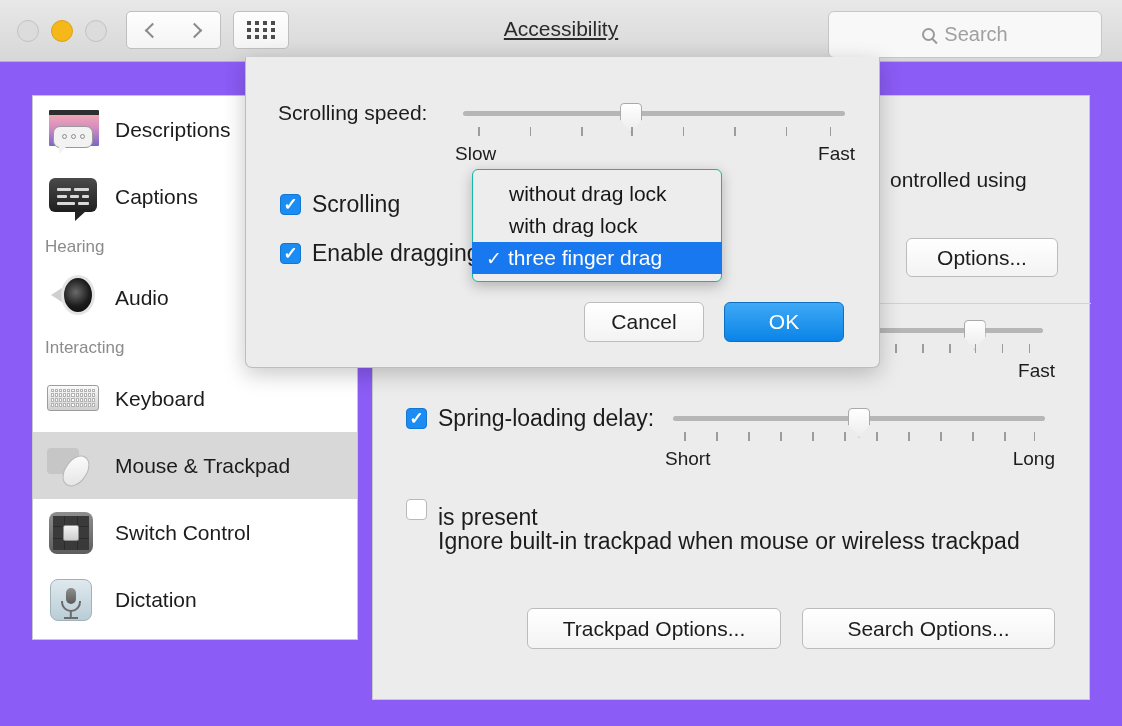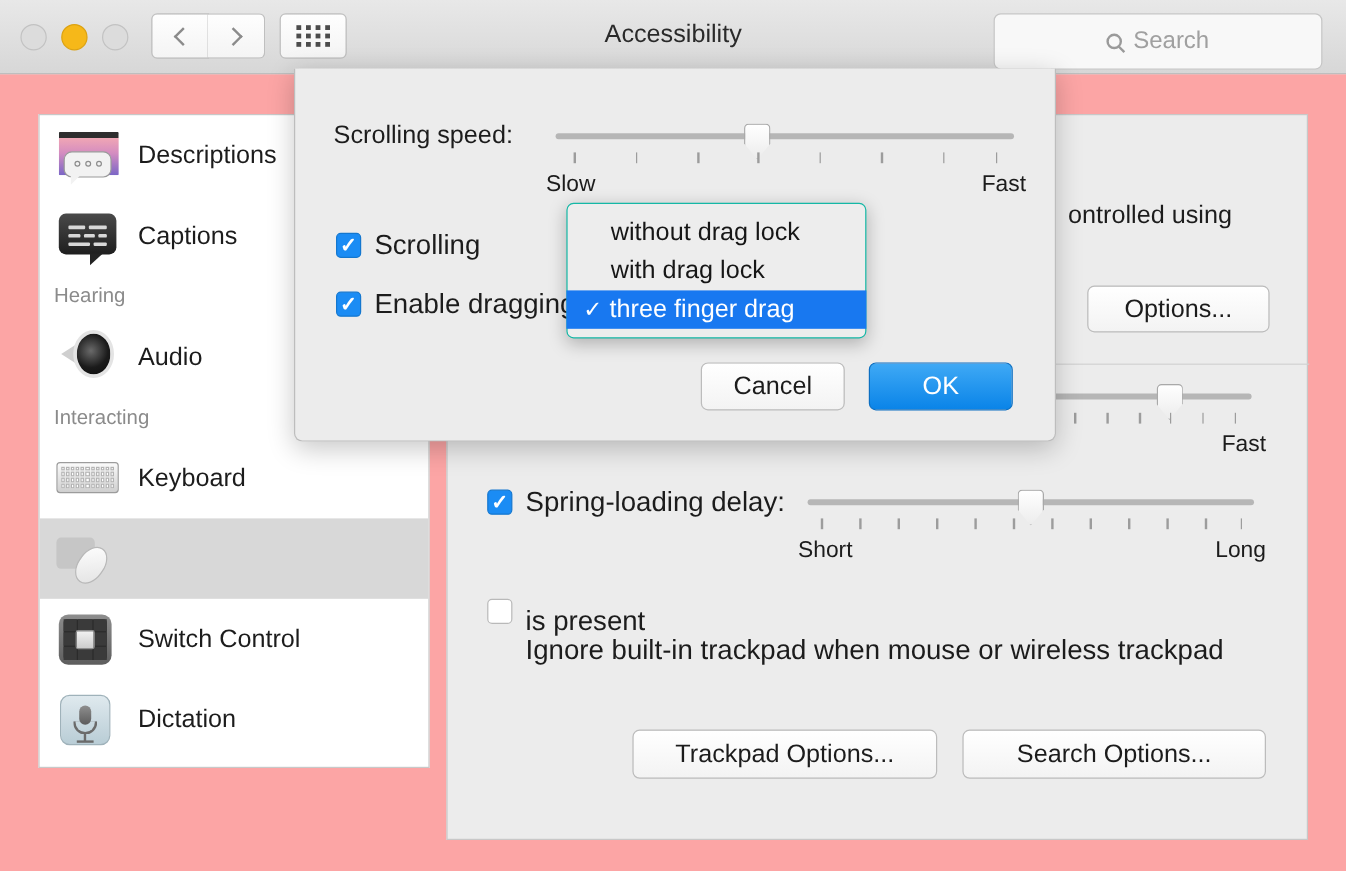--- a/index.html
+++ b/index.html
@@ -50,42 +50,42 @@
     width: 56px; height: 38px;
     background: linear-gradient(to bottom,#fefefe,#f4f4f4);
     border: 1px solid #bfbfbf; border-radius: 5px;
     display: flex; align-items: center; justify-content: center;
   }
   .gridbtn .dots { display: grid; grid-template-columns: repeat(4,5px); gap: 3px; }
   .gridbtn .dots i { display: block; width: 4px; height: 4px; background: #4c4c4c; }
 
   #win-title {
     position: absolute; left: 0; top: 17px; width: 1122px;
-    text-align: center; font-size: 21px; color: #2a2a2a;
+    text-align: center; font-size: 21px; color: #2a2a2a; text-decoration: underline;
   }
 
   #searchbox {
     position: absolute; left: 828px; top: 11px;
     width: 274px; height: 47px;
     background: #f8f8f8;
     border: 1px solid #c6c6c6; border-radius: 6px;
     display: flex; align-items: center; justify-content: center;
   }
   #searchbox .mag {
     width: 13px; height: 13px; border: 2px solid #9a9a9a; border-radius: 50%;
     position: relative; margin-right: 9px;
   }
   #searchbox .mag::after {
     content:""; position:absolute; right:-5px; bottom:-3px;
     width: 7px; height: 2px; background: #9a9a9a; transform: rotate(45deg);
   }
   #search-placeholder { font-size: 20px; color: #a0a0a0; }
 
   
-  #content { position: absolute; left: 0; top: 62px; width: 1122px; height: 664px; background: #fca5a5; }
+  #content { position: absolute; left: 0; top: 62px; width: 1122px; height: 664px; background: #8b5cf6; }
 
   
   #sidebar {
     position: absolute; left: 32px; top: 33px;
     width: 326px; height: 545px;
     background: #ffffff;
     border: 1px solid #c8c8c8;
     overflow: hidden;
   }
   .side-row {
@@ -424,20 +424,21 @@
           </span>
         </span>
         <span class="side-label">Keyboard</span>
       </div>
 
       <div class="side-row selected">
         <span class="side-icon">
           <span class="ic-mouse-pad"></span>
           <span class="ic-mouse-body"></span>
         </span>
+        <span class="side-label">Mouse &amp; Trackpad</span>
       </div>
 
       <div class="side-row">
         <span class="side-icon">
           <span class="ic-switch">
             <span class="grid">
               <i></i>
                 <i></i>
                 <i></i>
                 <i></i>

